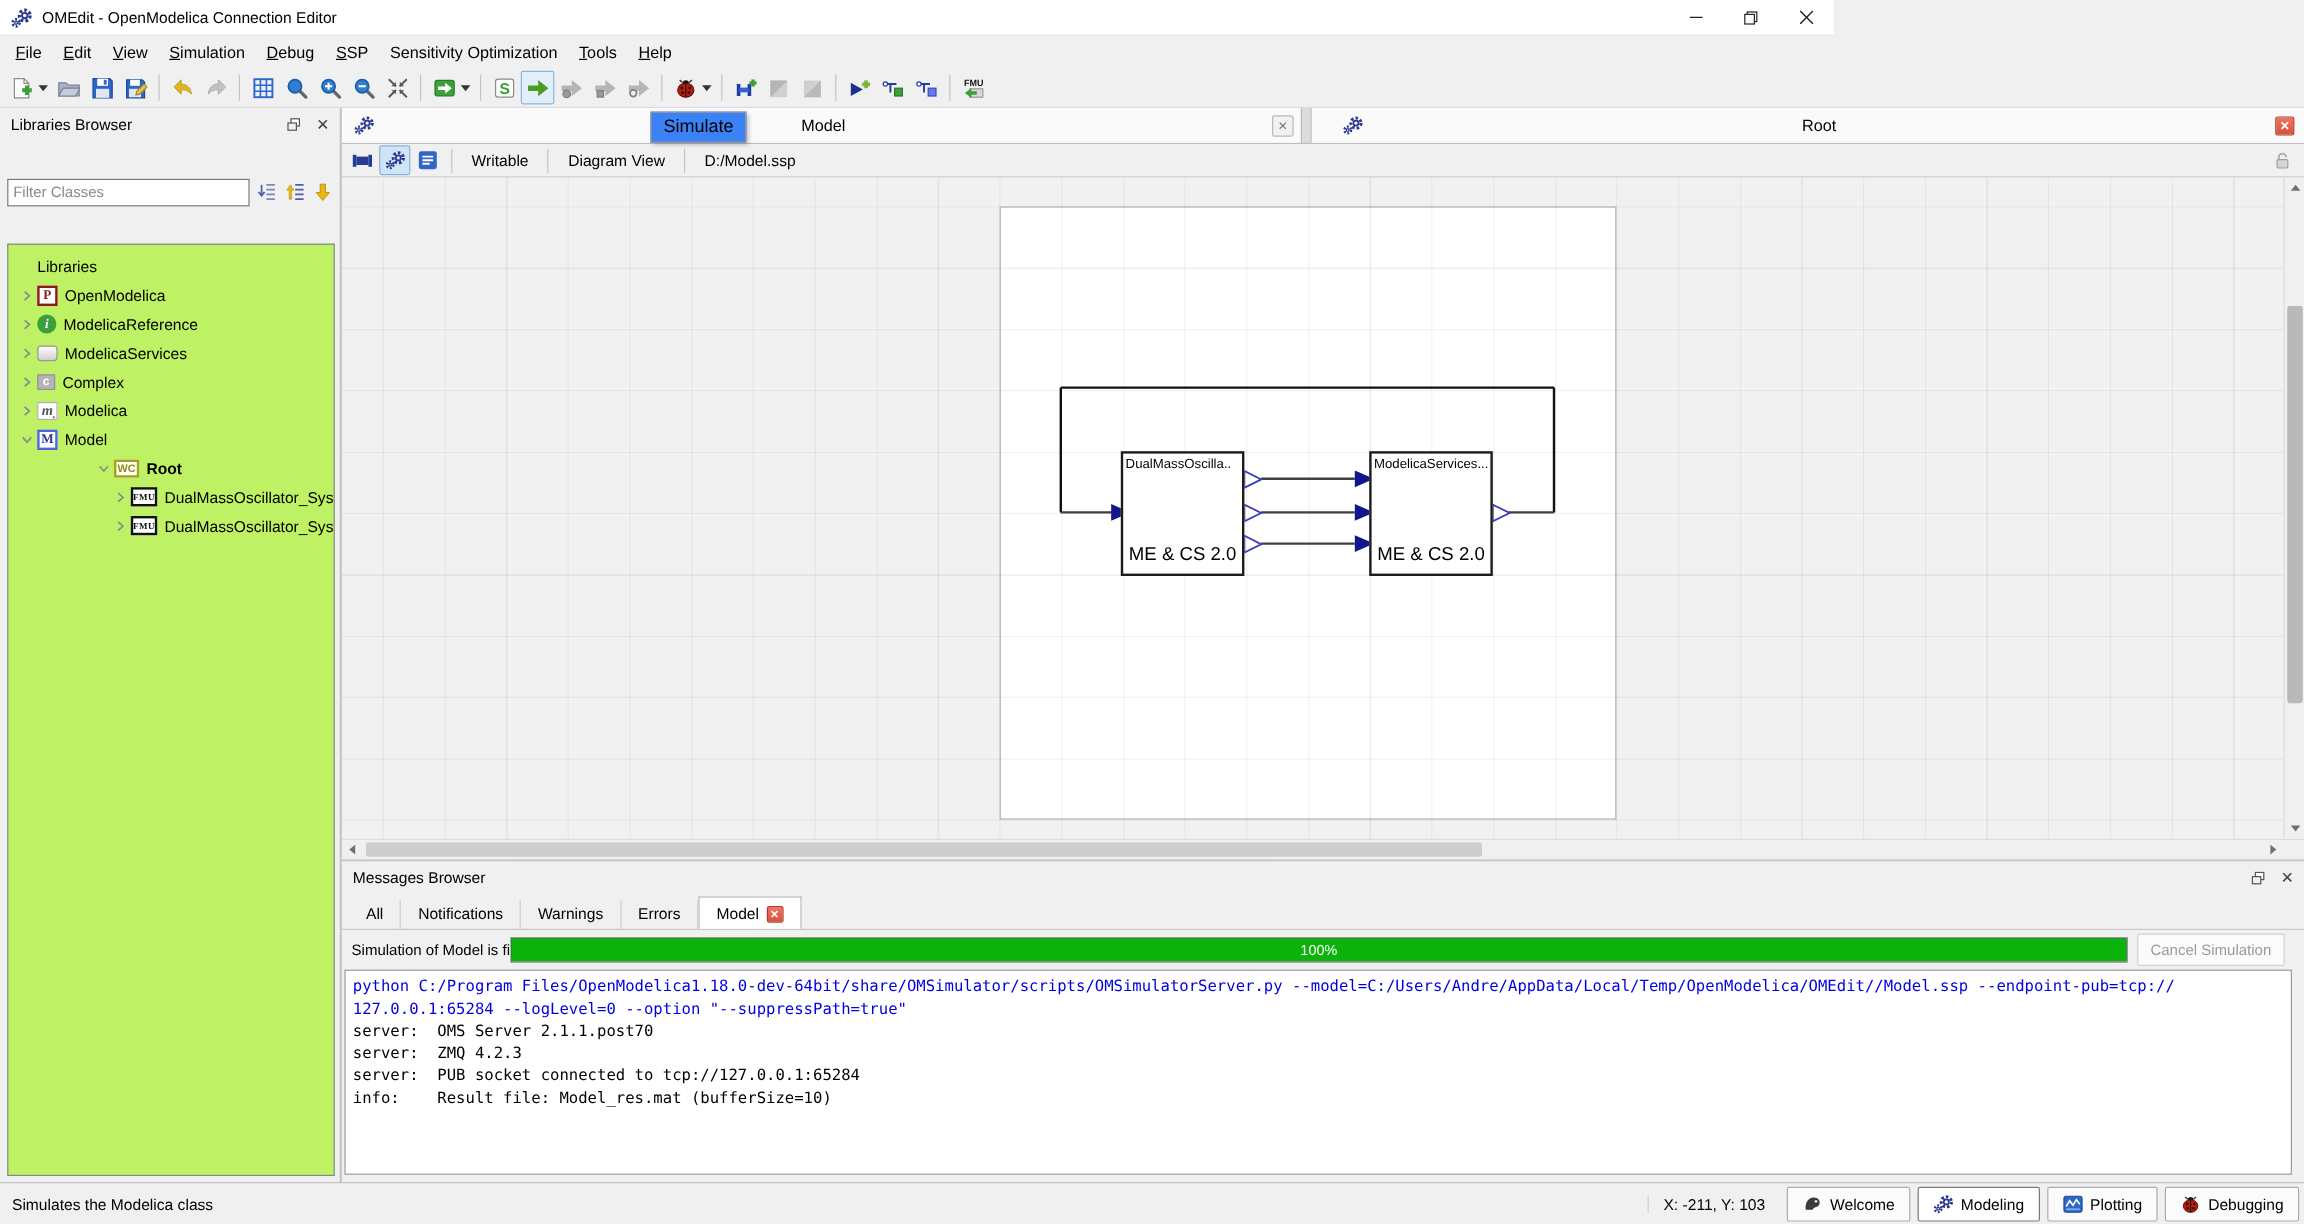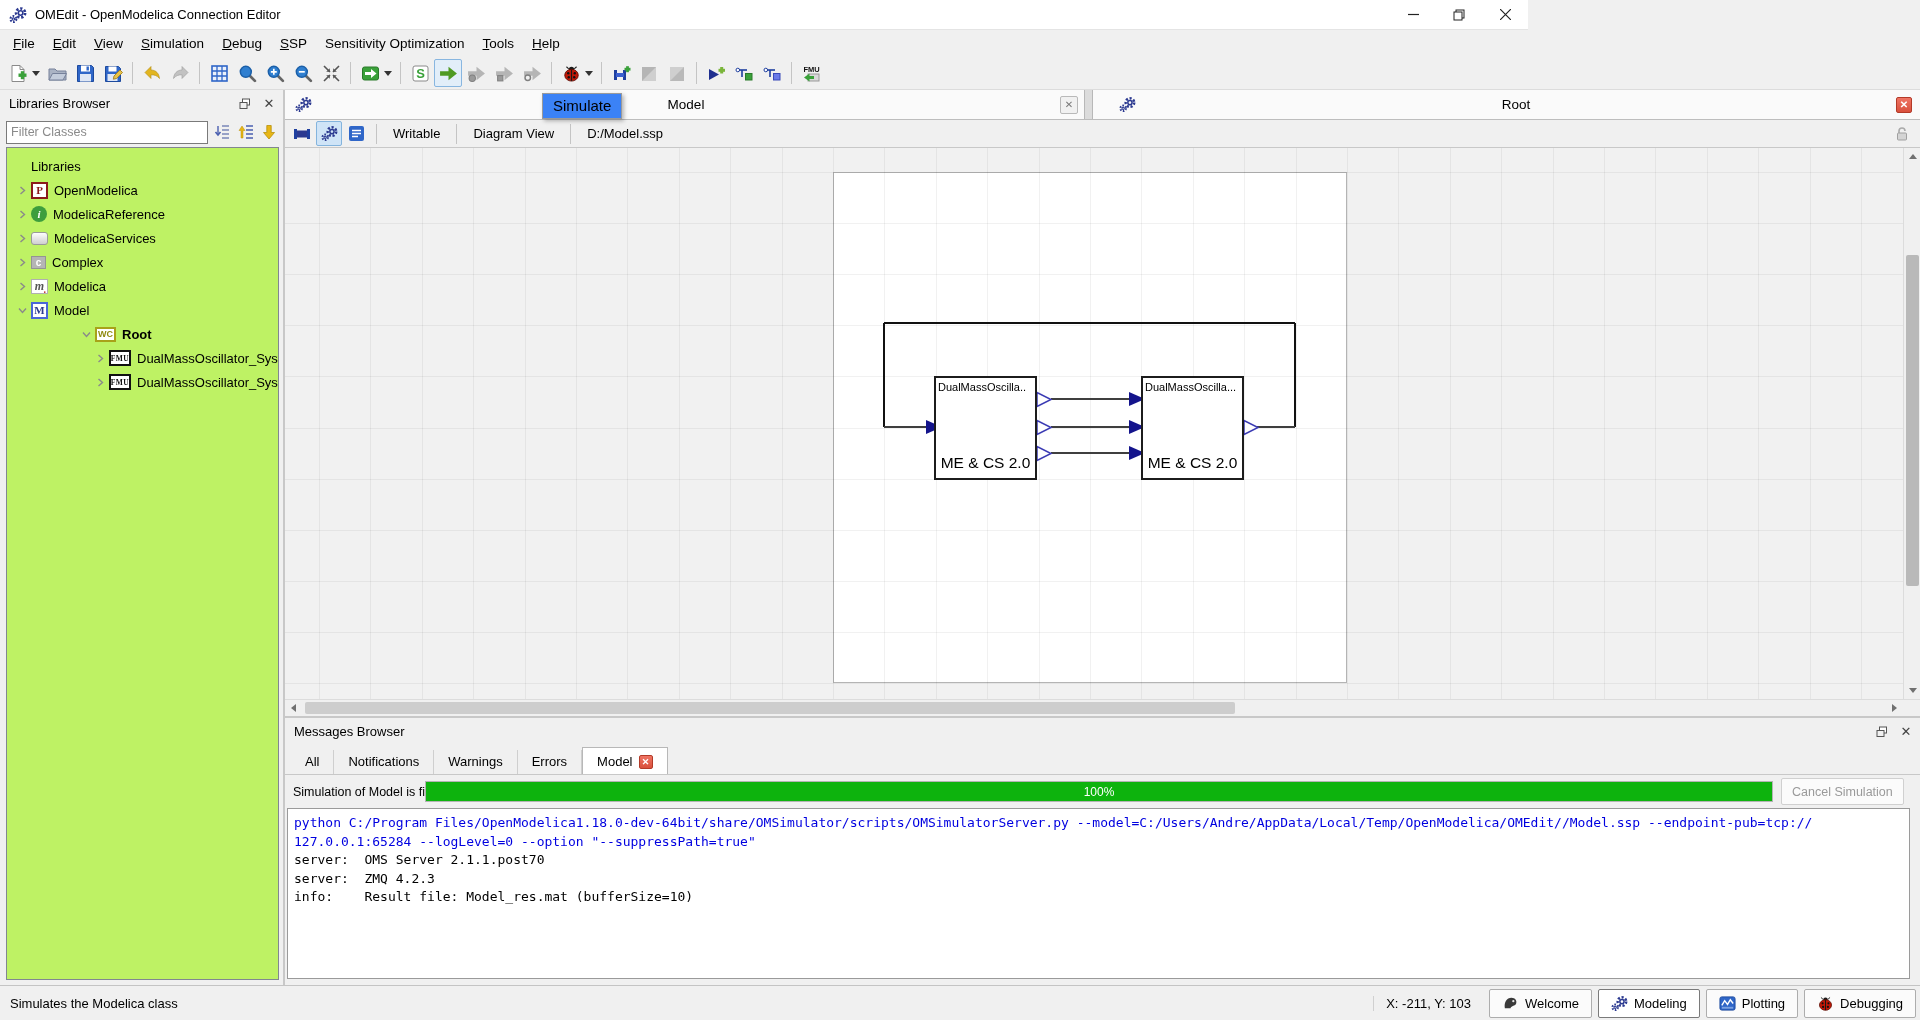--- a/index.html
+++ b/index.html
@@ -25,21 +25,21 @@
            display:flex;align-items:center;padding-left:4px;box-sizing:border-box;border-bottom:1px solid #dcdcdc;}
   .tb-group{display:flex;align-items:center;}
   .tb-sep{width:1px;height:22px;background:#c4c4c4;margin:0 5px;}
   .tb-btn{width:26px;height:26px;display:flex;align-items:center;justify-content:center;border:1px solid transparent;border-radius:2px;}
   .tb-btn svg{width:19px;height:19px;}
   .tb-btn.hovered{background:#e2eef9;border-color:#88b6e0;}
   .dd-arrow{width:0;height:0;border-left:4px solid transparent;border-right:4px solid transparent;border-top:5px solid #333;margin:0 3px 0 0;}
   
   .main{position:absolute;left:0;top:90px;width:1920px;height:895px;display:flex;}
   
-  .libdock{width:283px;height:100%;background:#f0f0f0;display:flex;flex-direction:column;box-sizing:border-box;}
+  .libdock{width:283px;height:100%;background:#f0f0f0;display:flex;flex-direction:column;box-sizing:border-box;gap:28px;}
   .dock-head{height:27px;display:flex;align-items:center;padding:0 6px 0 9px;font-size:13px;}
   .dock-head .sp{margin-left:auto;display:flex;gap:8px;align-items:center;}
   .dock-ico{width:16px;height:16px;display:flex;align-items:center;justify-content:center;color:#444;font-size:13px;}
   .filter-row{height:30px;display:flex;align-items:center;padding:0 4px 0 6px;gap:4px;}
   .filter-input{flex:0 0 192px;height:21px;border:1px solid #7a7a7a;background:#fff;font-size:12.5px;
                 font-family:"Liberation Sans",sans-serif;padding:0 4px;color:#000;}
   .filter-input::placeholder{color:#8a8a8a;}
   .mini-btn{width:22px;height:22px;display:flex;align-items:center;justify-content:center;}
   .treebox{flex:1;margin:0 4px 5px 6px;border:1px solid #828790;background:#bef264;overflow:hidden;
            -webkit-user-select:none;}
@@ -621,21 +621,21 @@
           <polygon points="844,272 844,286 860,279" fill="#14148c"></polygon>
           <polygon points="844,298 844,312 860,305" fill="#14148c"></polygon>
           <polygon points="959,272.5 959,286.5 973,279.5" fill="#fff" stroke="#3c3cb4" stroke-width="1.5"></polygon>
         </svg>
 
         <div class="block" style="left:649px;top:228px;">
           <div class="bname">DualMassOscilla..</div>
           <div class="btype">ME &amp; CS 2.0</div>
         </div>
         <div class="block" style="left:856px;top:228px;">
-          <div class="bname">DualMassOscilla...</div>
+          <div class="bname">ModelicaServices...</div>
           <div class="btype">ME &amp; CS 2.0</div>
         </div>
 
         <div class="vscroll">
           <div class="sb-arrow" style="top:0;">
               <div class="tri-up"></div>
             </div>
           <div class="vthumb" style="top:107px;height:331px;"></div>
           <div class="sb-arrow" style="bottom:0;">
               <div class="tri-down"></div>
@@ -682,20 +682,21 @@
           <div class="progress-bar">
             <div class="progress-fill" style="background:#0db30d;">100%</div>
           </div>
           <div class="cancel-btn">Cancel Simulation</div>
         </div>
         <div class="logbox">
           <div class="logline log-blue">python C:/Program Files/OpenModelica1.18.0-dev-64bit/share/OMSimulator/scripts/OMSimulatorServer.py --model=C:/Users/Andre/AppData/Local/Temp/OpenModelica/OMEdit//Model.ssp --endpoint-pub=tcp://</div>
           <div class="logline log-blue">127.0.0.1:65284 --logLevel=0 --option "--suppressPath=true"</div>
           <div class="logline log-black">server:  OMS Server 2.1.1.post70</div>
           <div class="logline log-black">server:  ZMQ 4.2.3</div>
+          <div class="logline log-black">server:  PUB socket connected to tcp://127.0.0.1:65284</div>
           <div class="logline log-black">info:    Result file: Model_res.mat (bufferSize=10)</div>
         </div>
       </div>
     </div>
   </div>
 
   <div class="statusbar">
     <span class="sb-msg">Simulates the Modelica class</span>
     <div class="sb-right">
       <span class="sb-coords">X: -211, Y: 103</span>

